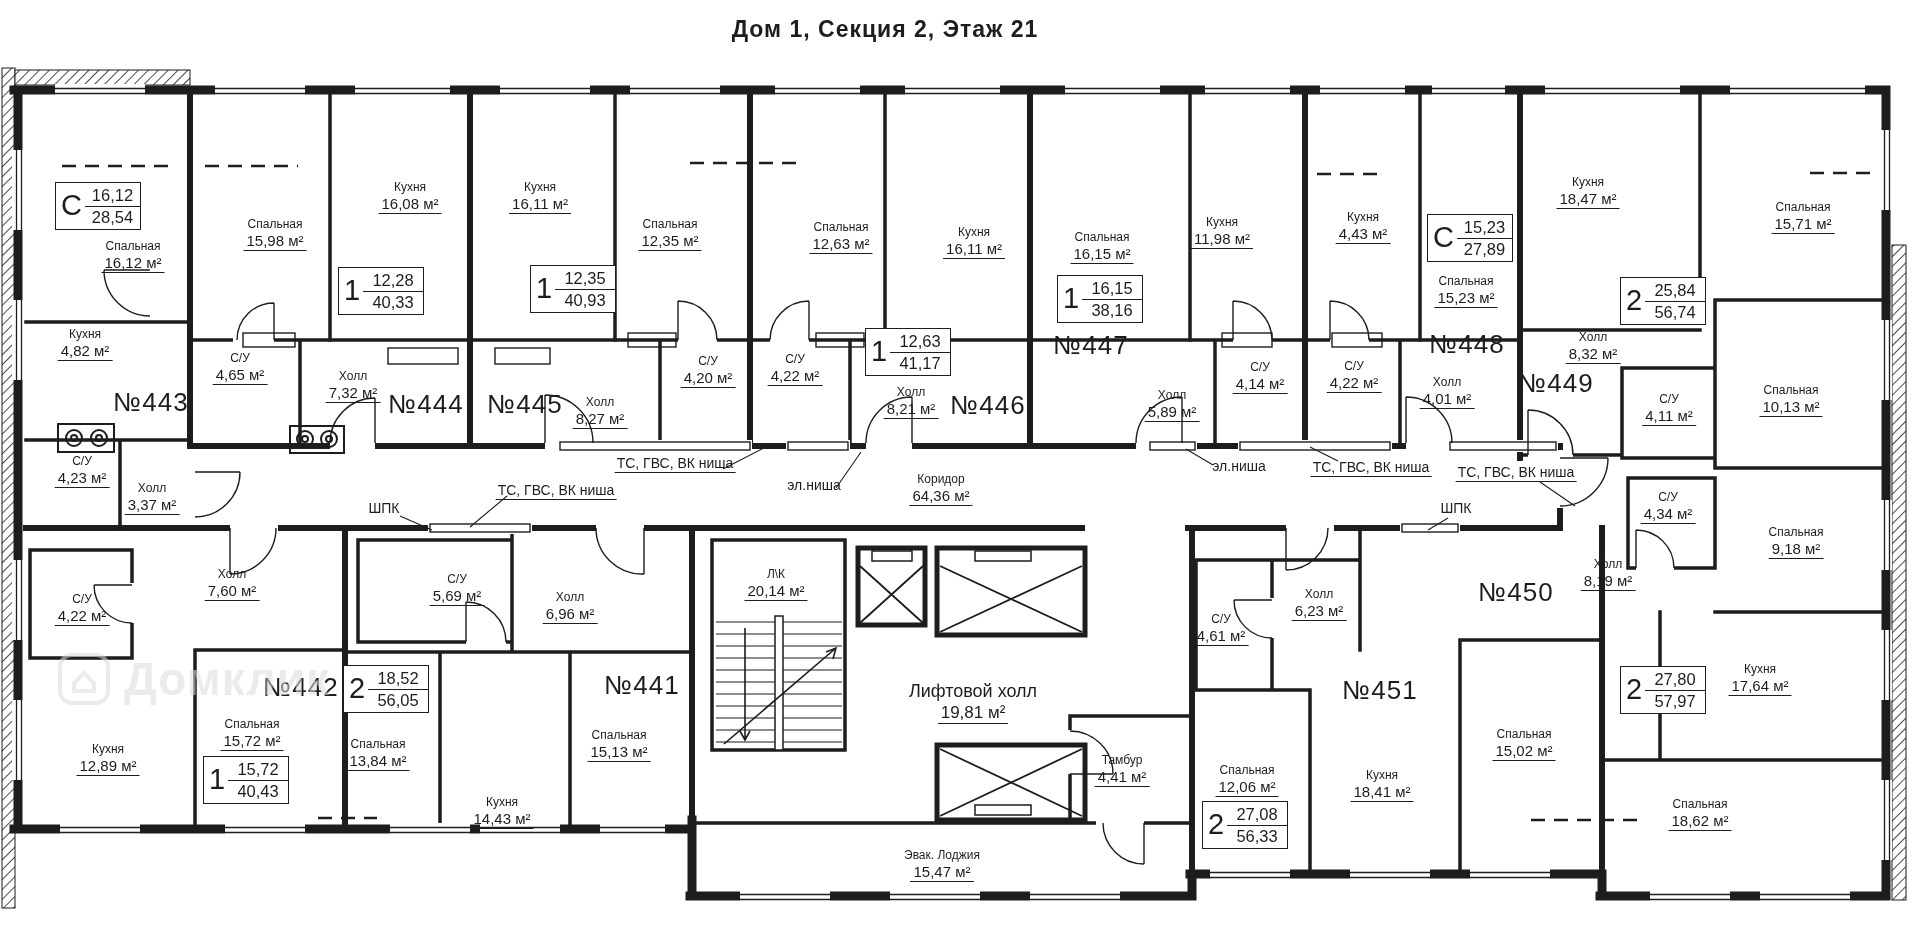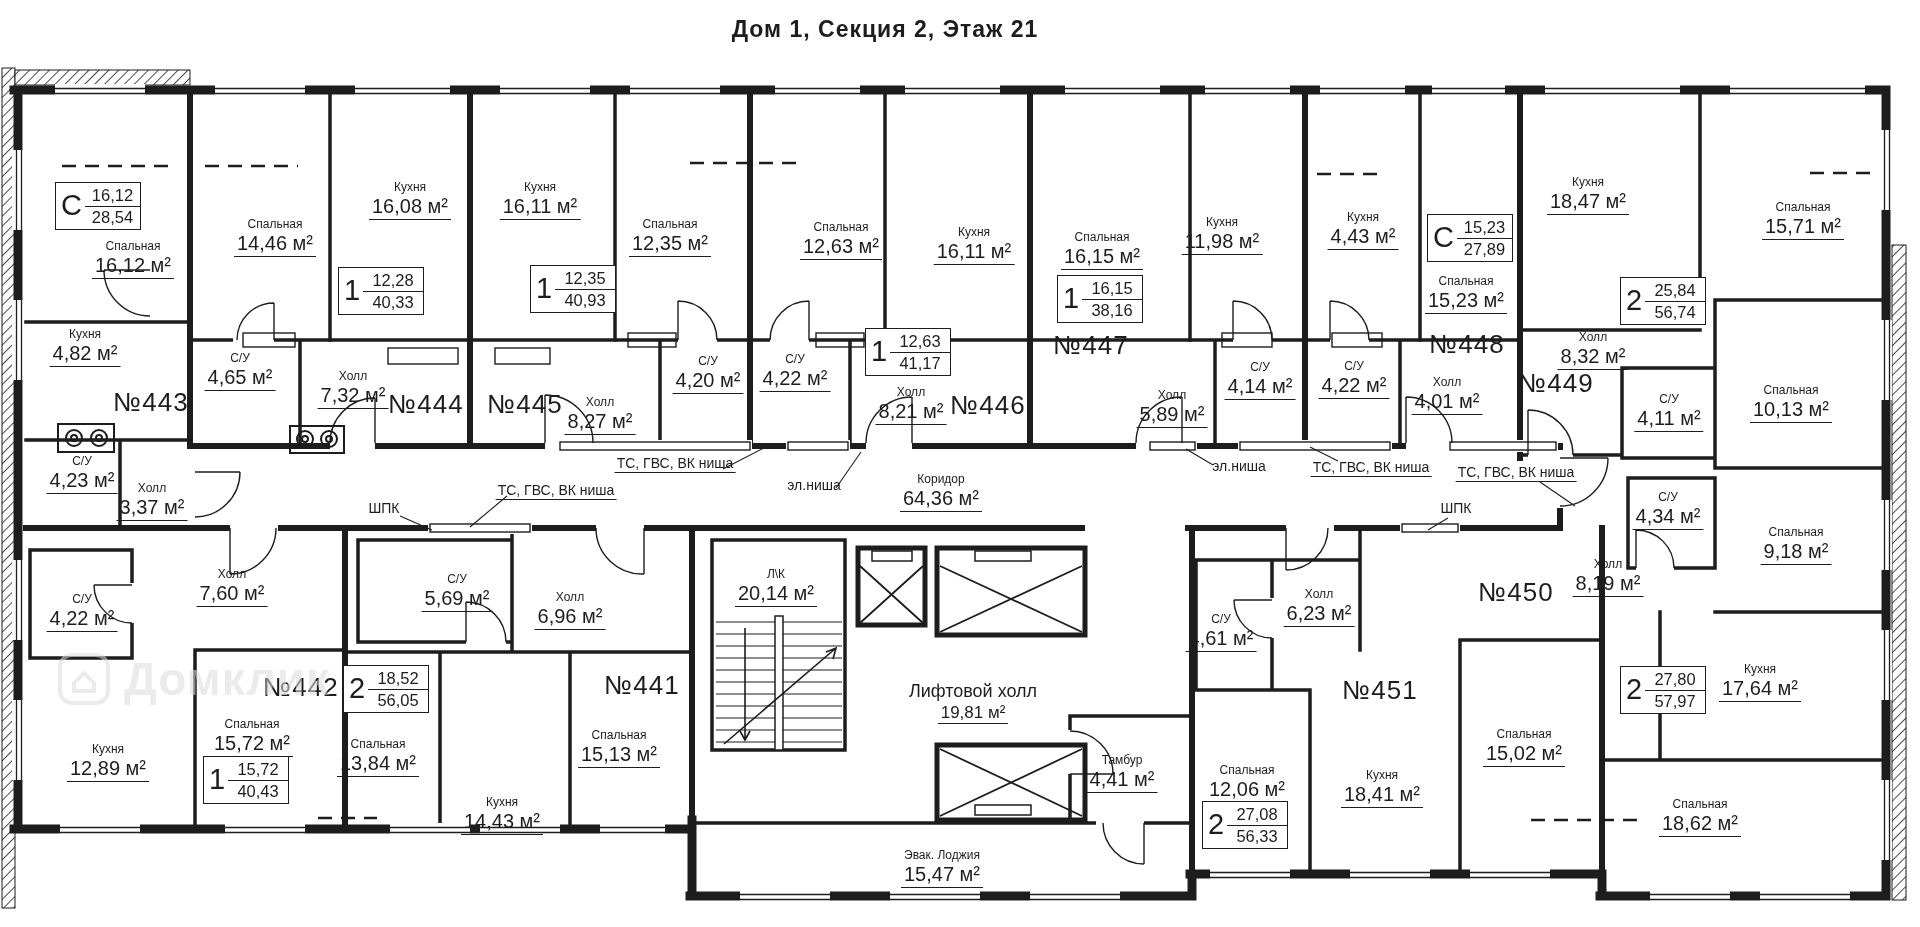--- a/index.html
+++ b/index.html
@@ -1,21 +1,21 @@
 <!DOCTYPE html>
 <html><head>
 <meta charset="utf-8">
 <style>
   html,body{margin:0;padding:0;background:#fff;}
   body{width:1920px;height:927px;overflow:hidden;font-family:"Liberation Sans",sans-serif;color:#1d1d1d;}
   #plan{position:relative;width:1920px;height:927px;background:#fff;}
   #walls{position:absolute;left:0;top:0;}
   .lbl{position:absolute;transform:translateX(-50%);text-align:center;white-space:nowrap;line-height:1.15;}
   .room .nm{display:block;font-size:12px;}
-  .room .ar{display:inline-block;font-size:20px;border-bottom:1.4px solid #1d1d1d;padding:0 3px 1px 3px;}
+  .room .ar{display:inline-block;font-size:15px;border-bottom:1.4px solid #1d1d1d;padding:0 3px 1px 3px;}
   .num{font-size:26px;letter-spacing:1px;}
   .title{font-size:23px;font-weight:bold;letter-spacing:1px;}
   .svc{font-size:14px;}
   .svc.u{border-bottom:1.2px solid #1d1d1d;padding:0 2px 1px 2px;}
   .stamp{position:absolute;width:84px;height:46px;border:1.6px solid #1d1d1d;background:#fff;display:flex;align-items:stretch;z-index:3;}
   .stamp .t{font-size:29px;line-height:44px;padding:0 3px 0 5px;}
   .stamp .fr{flex:1;display:flex;flex-direction:column;justify-content:center;text-align:center;font-size:16.5px;}
   .stamp .lv{border-bottom:1.4px solid #1d1d1d;line-height:21px;}
   .stamp .tt{line-height:21px;}
   .wm{position:absolute;left:58px;top:652px;display:flex;align-items:center;gap:14px;opacity:.55;z-index:4;}
@@ -239,21 +239,21 @@
         <span class="lv">16,12</span>
         <span class="tt">28,54</span>
       </span>
   </div>
   <div class="lbl room" style="left:133px;top:240px;"><span class="nm">Спальная</span><span class="ar">16,12 м²</span></div>
   <div class="lbl room" style="left:85px;top:328px;"><span class="nm">Кухня</span><span class="ar">4,82 м²</span></div>
   <div class="lbl num" style="left:151px;top:388px;">№443</div>
   <div class="lbl room" style="left:82px;top:455px;"><span class="nm">С/У</span><span class="ar">4,23 м²</span></div>
   <div class="lbl room" style="left:152px;top:482px;"><span class="nm">Холл</span><span class="ar">3,37 м²</span></div>
 
-  <div class="lbl room" style="left:275px;top:218px;"><span class="nm">Спальная</span><span class="ar">14,46 м²</span></div>
+  <div class="lbl room" style="left:275px;top:218px;"><span class="nm">Спальная</span><span class="ar">15,98 м²</span></div>
   <div class="lbl room" style="left:410px;top:181px;"><span class="nm">Кухня</span><span class="ar">16,08 м²</span></div>
   <div class="stamp" style="left:338px;top:267px;">
     <span class="t">1</span>
     <span class="fr">
         <span class="lv">12,28</span>
         <span class="tt">40,33</span>
       </span>
   </div>
   <div class="lbl room" style="left:240px;top:352px;"><span class="nm">С/У</span><span class="ar">4,65 м²</span></div>
   <div class="lbl room" style="left:353px;top:370px;"><span class="nm">Холл</span><span class="ar">7,32 м²</span></div>

